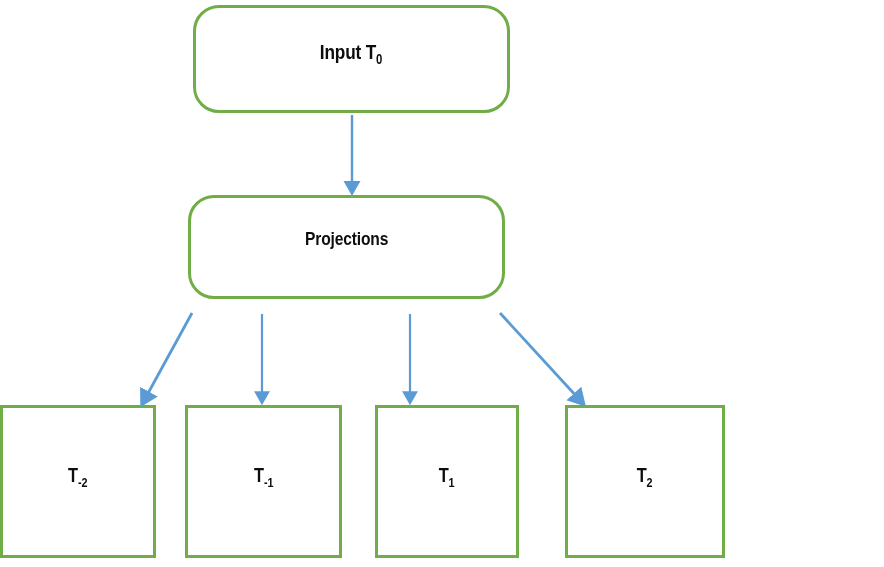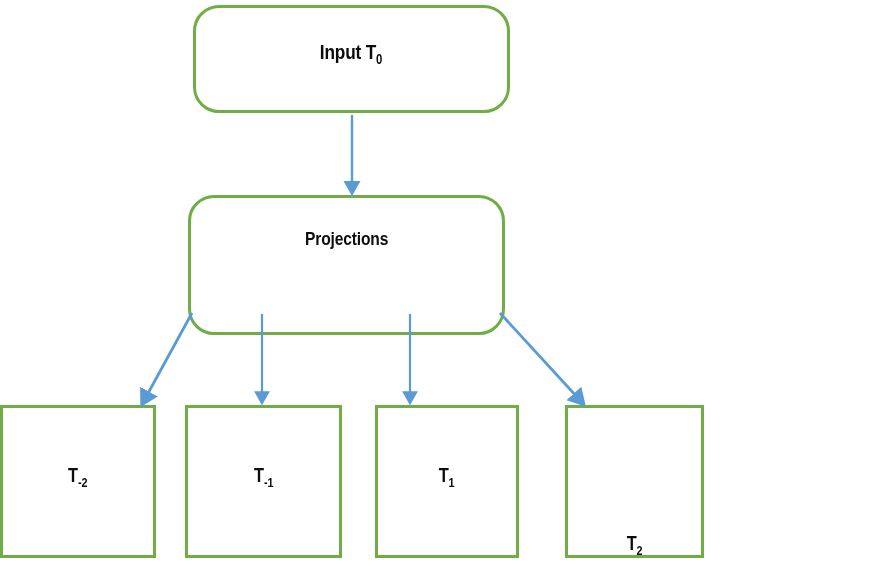--- a/index.html
+++ b/index.html
@@ -47,21 +47,21 @@
   }
   #node-input .node-label {
     font-size: 21px;
     margin-top: 32px;
   }
 
   #node-projections {
     left: 188px;
     top: 195px;
     width: 317px;
-    height: 140px;
+    height: 104px;
   }
   #node-projections .node-label {
     font-size: 19px;
     margin-top: 30px;
   }
 
   .out-box {
     position: absolute;
     box-sizing: border-box;
     background: #ffffff;
@@ -72,21 +72,21 @@
     align-items: center;
     justify-content: center;
   }
   .out-box .node-label {
     font-size: 20px;
     margin-top: -12px;
   }
   #out-box-0 { left: 0px;   width: 156px; }
   #out-box-1 { left: 185px; width: 157px; }
   #out-box-2 { left: 375px; width: 144px; }
-  #out-box-3 { left: 565px; width: 139px; align-items: flex-end; }
+  #out-box-3 { left: 565px; width: 160px; }
 
   .sub {
     font-size: 0.66em;
     vertical-align: sub;
     line-height: 0;
   }
 
   
   #arrow-layer {
     position: absolute;

